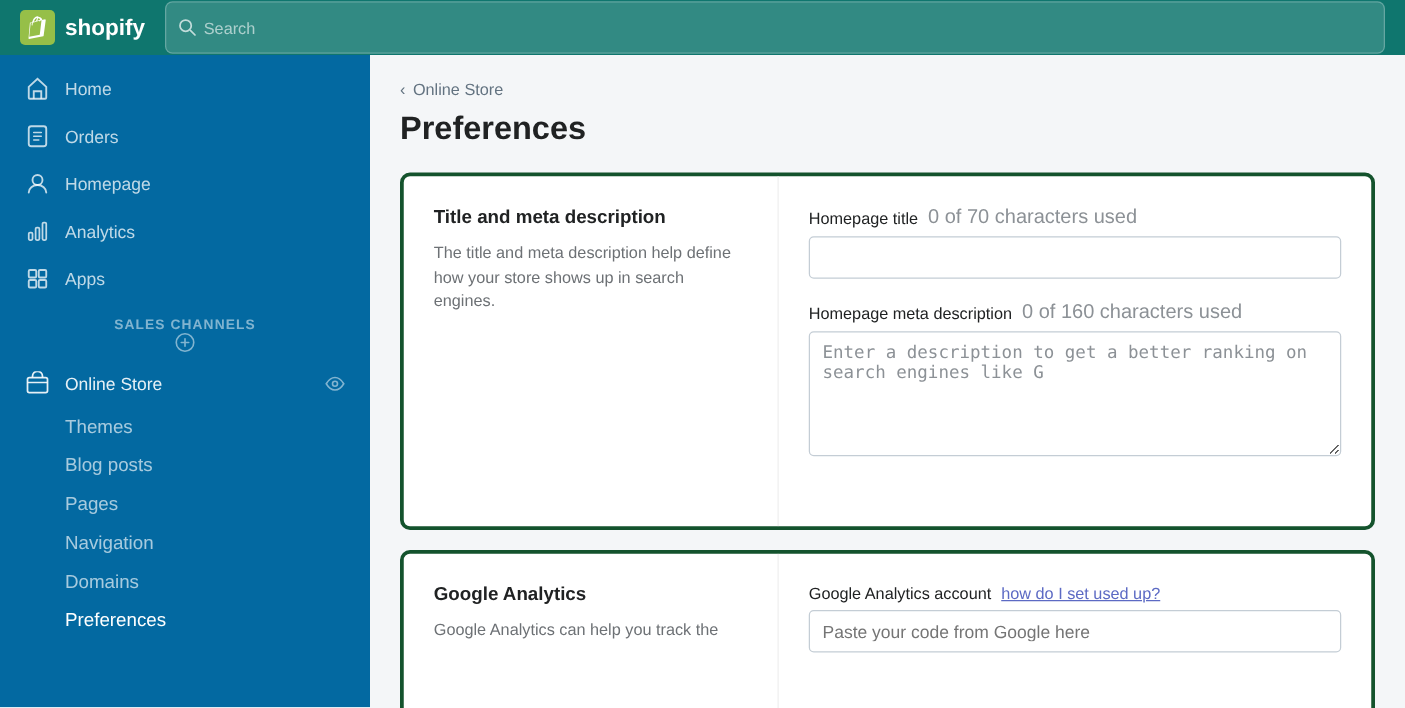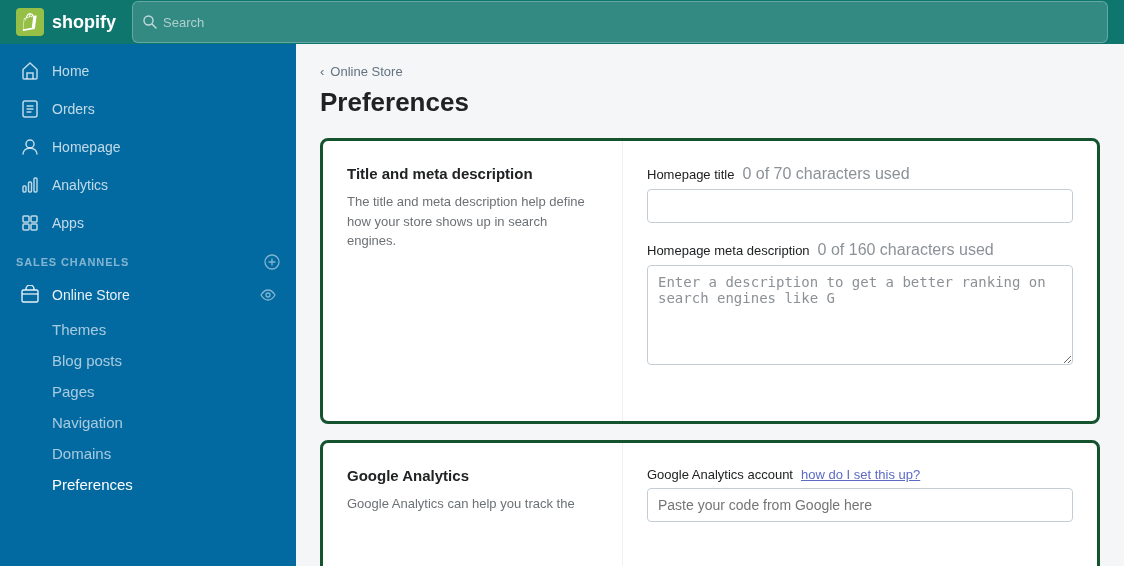--- a/index.html
+++ b/index.html
@@ -74,27 +74,27 @@
       font-size: 14px;
       cursor: pointer;
       border-radius: 4px;
       margin: 0 4px;
     }
     .sidebar-nav-item .nav-icon { width: 20px; height: 20px; flex-shrink: 0; }
 
     .sidebar-section-header {
       display: flex;
       align-items: center;
-      justify-content: space-between;
       padding: 12px 16px 6px 16px;
       color: rgba(255,255,255,0.5);
       font-size: 11px;
       font-weight: 600;
       letter-spacing: 0.08em;
       text-transform: uppercase;
+      flex-direction: column;
     }
     .sidebar-section-header .add-btn {
       cursor: pointer;
       color: rgba(255,255,255,0.5);
     }
 
     .sidebar-online-store-row {
       display: flex;
       align-items: center;
       justify-content: space-between;
@@ -377,21 +377,21 @@
     <div class="card-section">
       <div class="card-inner">
         <div class="card-left">
           <h3>Google Analytics</h3>
           <p>Google Analytics can help you track the</p>
         </div>
         <div class="card-right">
           <div class="field-group">
             <div class="field-label-row">
               <span class="field-label">Google Analytics account</span>
-              <span class="field-link">how do I set this up?</span>
+              <span class="field-link">how do I set used up?</span>
             </div>
             <input type="text" class="field-input" placeholder="Paste your code from Google here" style="">
           </div>
         </div>
       </div>
     </div>
 
   </main>
 </div>
 

